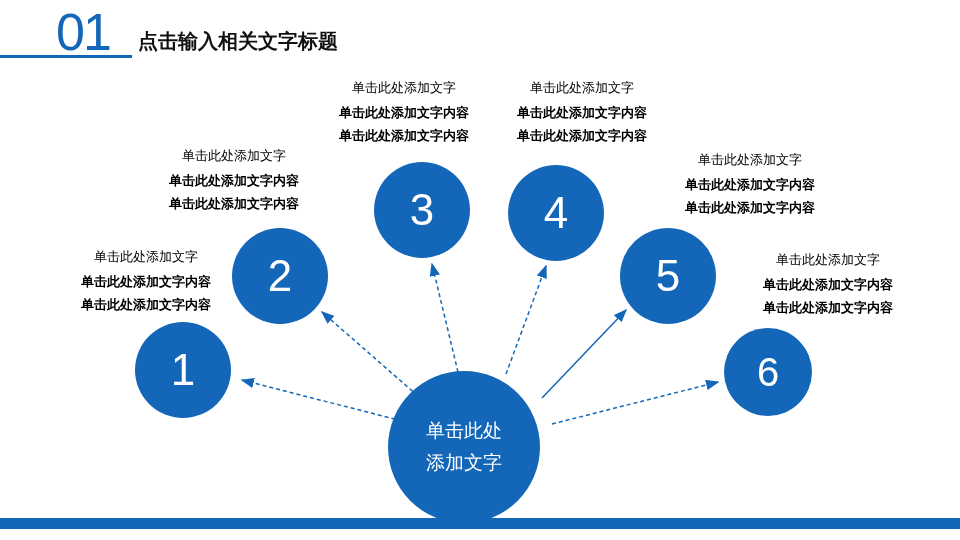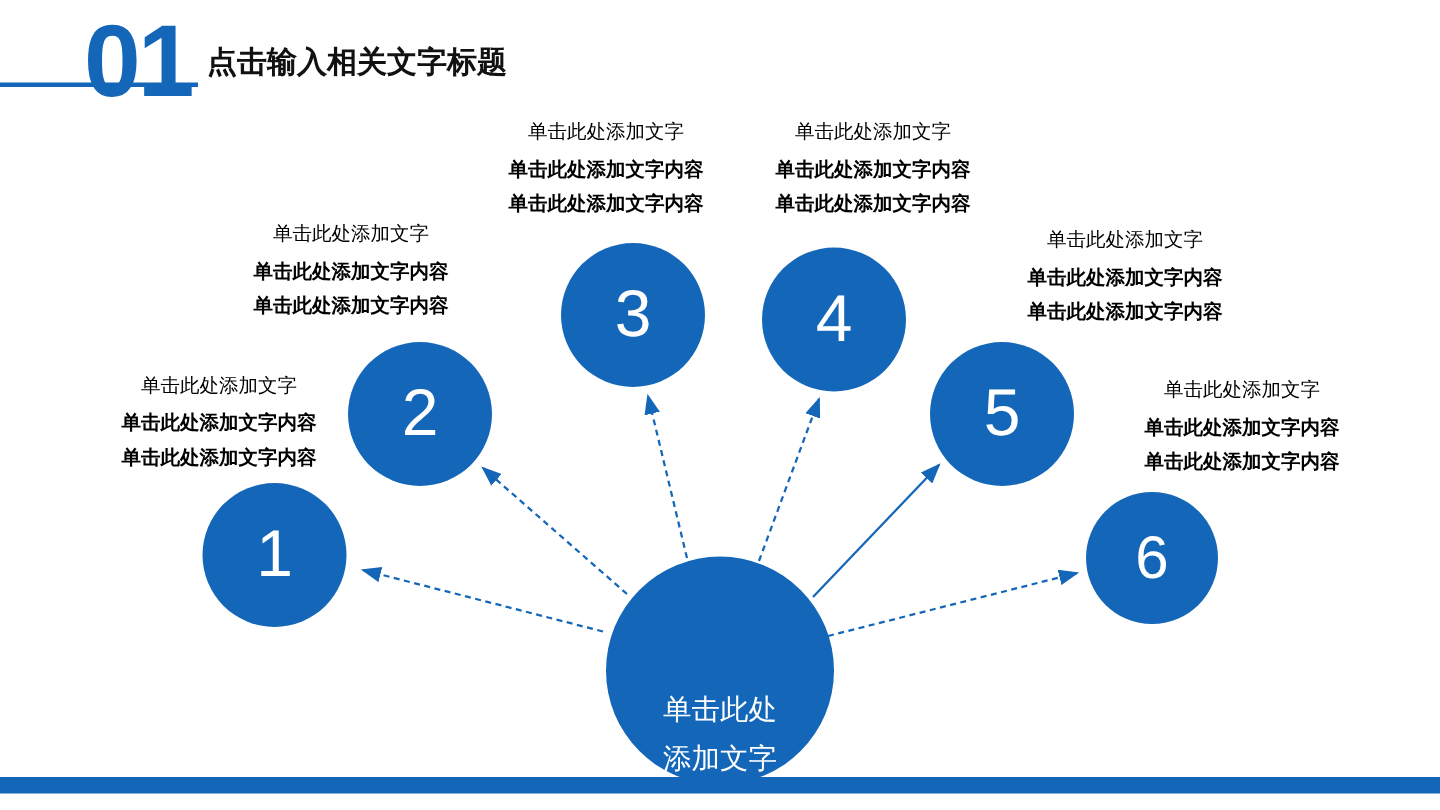--- a/index.html
+++ b/index.html
@@ -2,41 +2,41 @@
 <html><head>
 <meta charset="utf-8">
 <style>
   html,body{margin:0;padding:0;background:#ffffff;}
   #slide{
     position:relative;width:960px;height:540px;background:#ffffff;overflow:hidden;
     font-family:"Liberation Sans","DejaVu Sans",sans-serif;
   }
   
   .header-number{
-    position:absolute;left:56px;top:2px;font-size:68px;font-weight:bold;
+    position:absolute;left:56px;top:2px;font-size:52px;font-weight:normal;
     color:#1467b8;letter-spacing:-2px;
   }
   .header-underline{position:absolute;left:0;top:55px;width:132px;height:3px;background:#1467b8;}
   .header-title{
     position:absolute;left:138px;top:28px;font-size:20px;font-weight:bold;color:#111111;
   }
   
   .circle{
     position:absolute;border-radius:50%;background:#1467b8;color:#ffffff;
     display:flex;align-items:center;justify-content:center;text-align:center;
   }
   .num-circle{width:96px;height:96px;font-size:44px;font-weight:400;}
   .c1{left:135px;top:322px;}
   .c2{left:232px;top:228px;}
   .c3{left:374px;top:162px;}
   .c4{left:508px;top:165px;}
   .c5{left:620px;top:228px;}
   .c6{left:724px;top:328px;width:88px;height:88px;font-size:40px;}
   .center-circle{
-    left:404px;top:371px;width:152px;height:152px;font-size:19px;line-height:1.7;align-items:flex-end;
+    left:388px;top:371px;width:152px;height:152px;font-size:19px;line-height:1.7;
   }
   
   .label{position:absolute;text-align:center;color:#000000;font-size:13px;line-height:1.25;margin-top:12px;}
   .label .label-title{display:block;margin-bottom:9px;}
   .label .label-line{display:block;margin-top:6px;font-weight:bold;}
   .b1{left:58px;top:237px;width:176px;}
   .b2{left:146px;top:136px;width:176px;}
   .b3{left:314px;top:68px;width:180px;}
   .b4{left:492px;top:68px;width:180px;}
   .b5{left:660px;top:140px;width:180px;}

